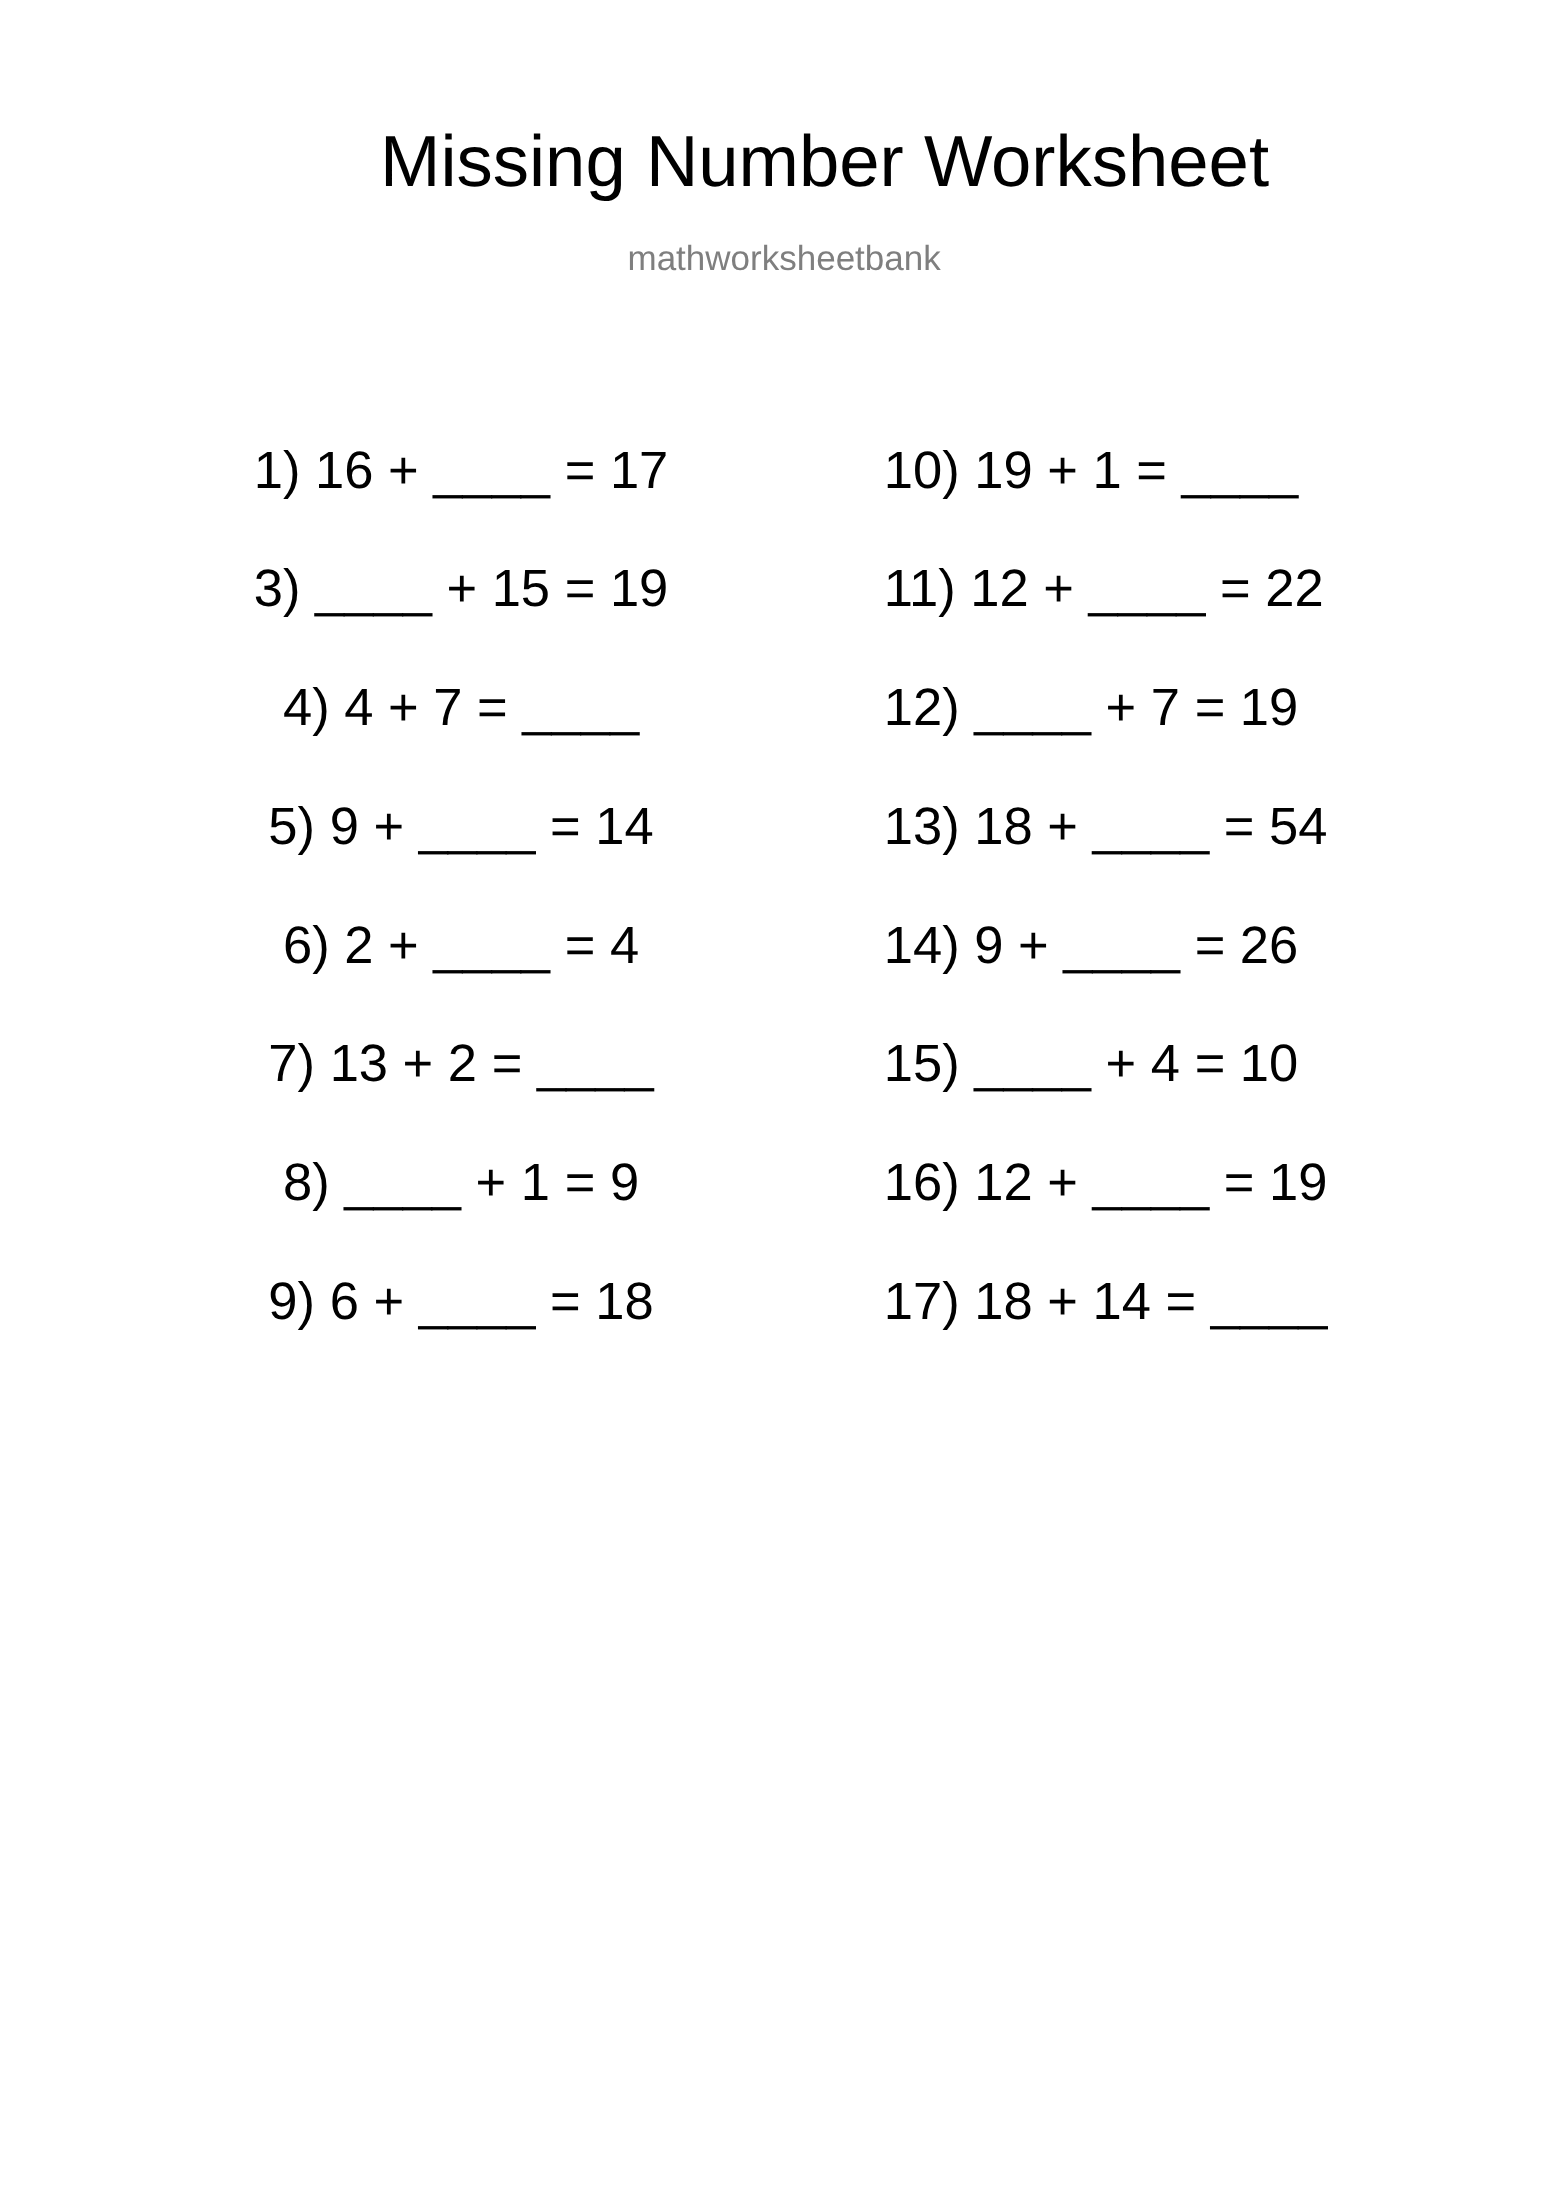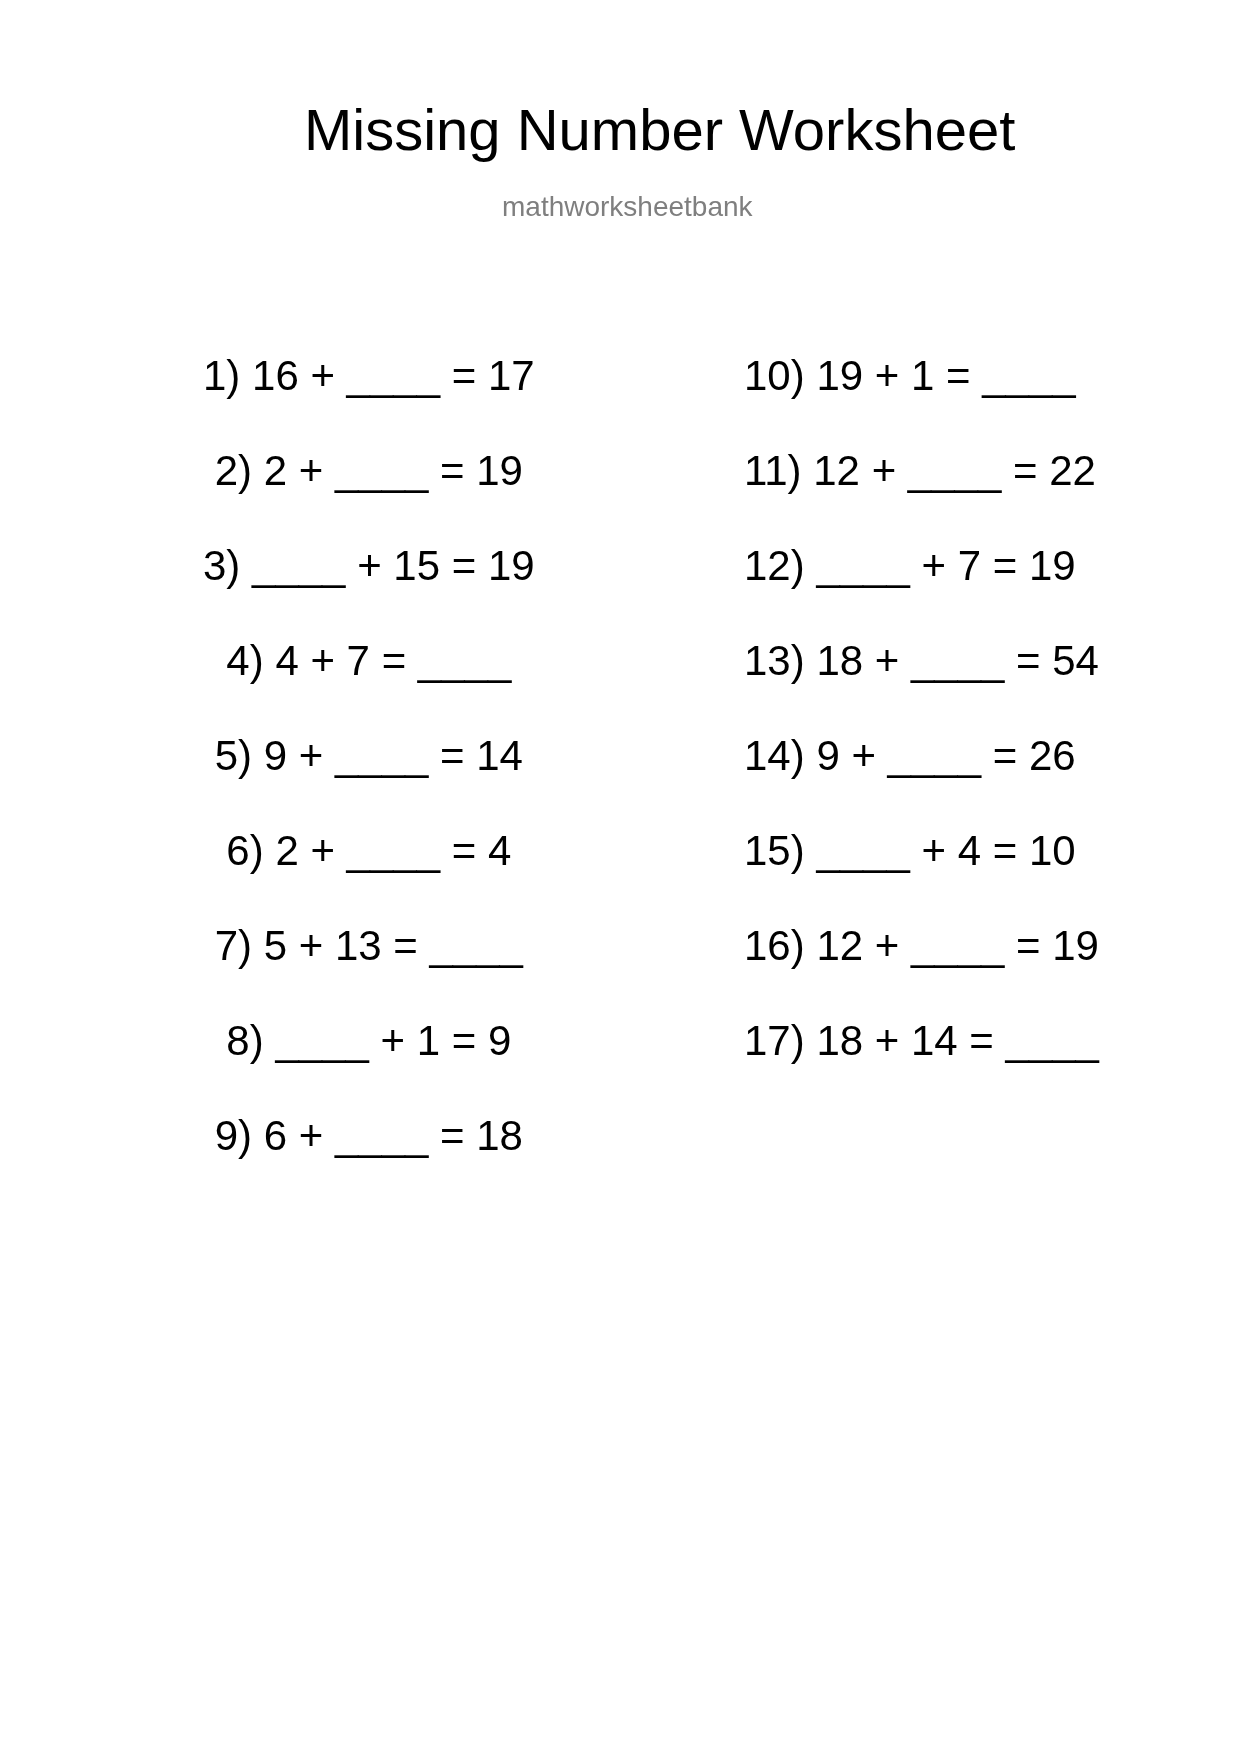--- a/index.html
+++ b/index.html
@@ -40,45 +40,44 @@
       font-size: 28px;
       line-height: 46px;
       white-space: nowrap;
       color: #7f7f7f;
     }
     .column {
       position: absolute;
       top: 352px;
     }
     .col-left { left: 203px; text-align: center; }
-    .col-right { left: 744px; }
+    .col-right { left: 707px; }
     .problem {
       height: 95px;
       font-size: 42px;
       line-height: 48px;
       white-space: nowrap;
       color: #000000;
     }
     .problem span { white-space: pre; }
   </style>
 </head>
 <body>
 
 <div class="page">
   <h1 class="title">Missing Number Worksheet</h1>
   <div class="subtitle">mathworksheetbank</div>
 
   <div class="column col-left">
     <div class="problem"><span>1)</span> <span>16 + ____ = 17</span></div>
-    <div class="problem"><span>2)</span> <span>2 + ____ = 19</span></div>
     <div class="problem"><span>3)</span> <span>____ + 15 = 19</span></div>
     <div class="problem"><span>4)</span> <span>4 + 7 = ____</span></div>
     <div class="problem"><span>5)</span> <span>9 + ____ = 14</span></div>
     <div class="problem"><span>6)</span> <span>2 + ____ = 4</span></div>
-    <div class="problem"><span>7)</span> <span>5 + 13 = ____</span></div>
+    <div class="problem"><span>7)</span> <span>13 + 2 = ____</span></div>
     <div class="problem"><span>8)</span> <span>____ + 1 = 9</span></div>
     <div class="problem"><span>9)</span> <span>6 + ____ = 18</span></div>
   </div>
 
   <div class="column col-right">
     <div class="problem"><span>10)</span> <span>19 + 1 = ____</span></div>
     <div class="problem"><span>11)</span> <span>12 + ____ = 22</span></div>
     <div class="problem"><span>12)</span> <span>____ + 7 = 19</span></div>
     <div class="problem"><span>13)</span> <span>18 + ____ = 54</span></div>
     <div class="problem"><span>14)</span> <span>9 + ____ = 26</span></div>

